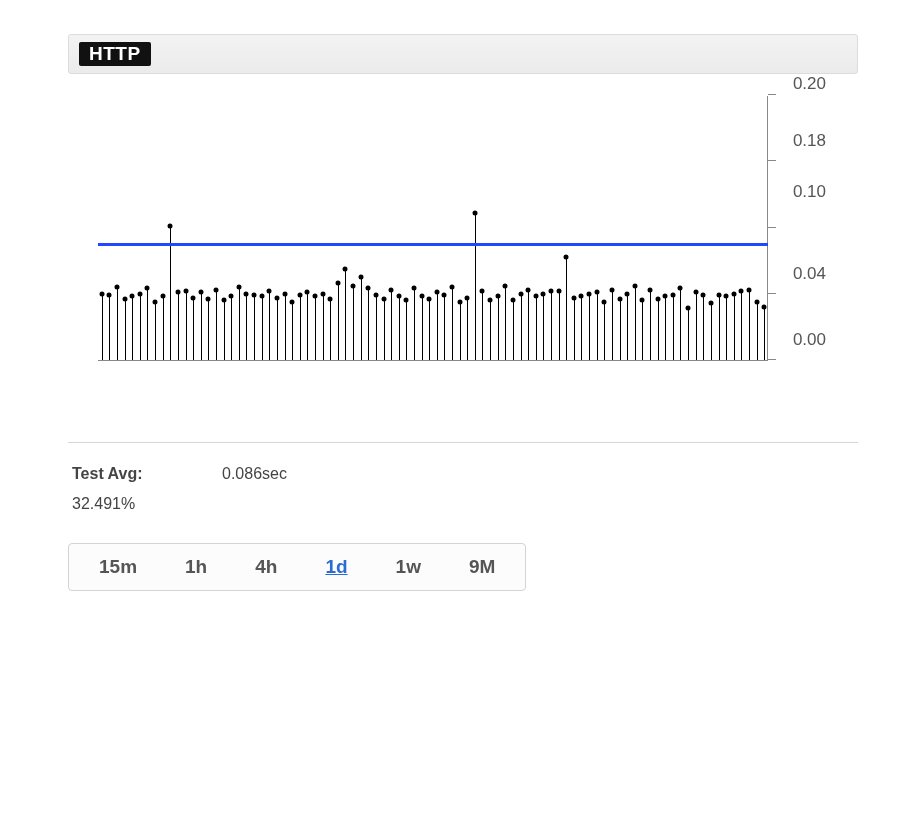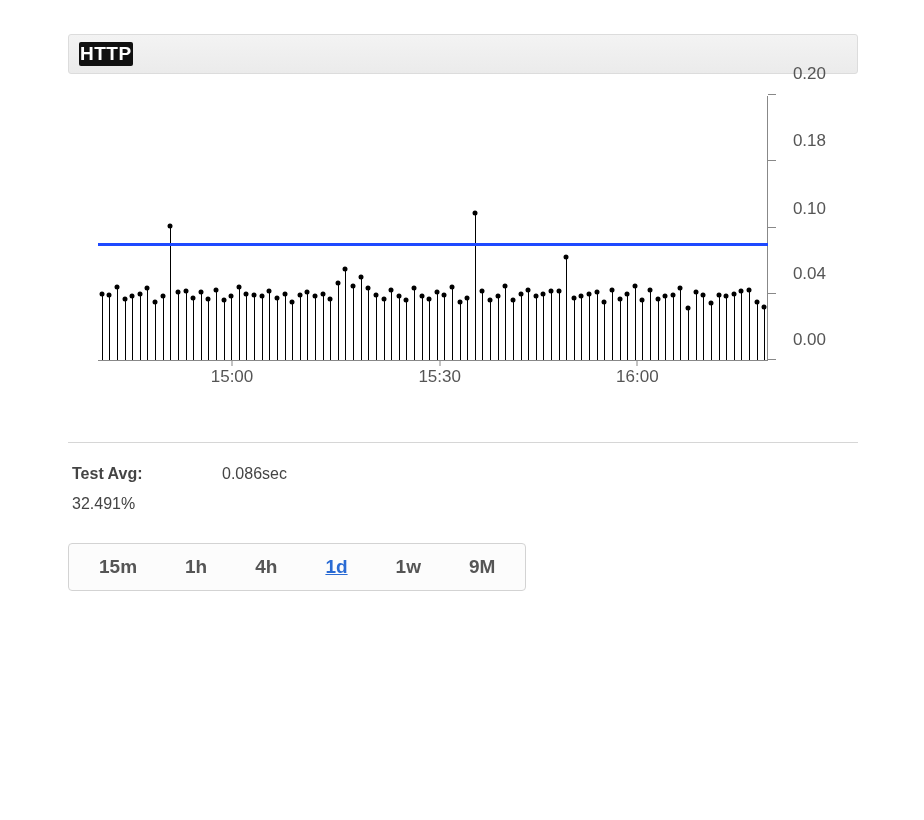--- a/index.html
+++ b/index.html
@@ -24,21 +24,21 @@
     display: flex;
     align-items: center;
     gap: 10px;
     font-size: 21px;
   }
   .badge {
     background: #111;
     color: #fff;
     font-weight: 800;
     font-size: 19px;
-    padding: 1px 1px;
+    padding: 1px 10px;
     border-radius: 2px;
     letter-spacing: 0.5px;
   }
   .header-text { color: #555; }
   .arrow-icon {
     color: #777;
     font-size: 20px;
     position: relative;
     top: 1px;
   }
@@ -208,25 +208,25 @@
   
   <div class="chart-wrap">
     <div class="chart-area" id="chart-area">
       <div class="right-axis-line"></div>
       <div class="threshold-line" id="threshold" style="bottom: 113.95px;"></div>
     <div class="ytick" style="bottom: 0px;"></div>
         <div class="ylabel" style="bottom: 0px;">0.00</div>
         <div class="ytick" style="bottom: 66.25px;"></div>
         <div class="ylabel" style="bottom: 66.25px;">0.04</div>
         <div class="ytick" style="bottom: 132.5px;"></div>
-        <div class="ylabel" style="bottom: 131px;">0.10</div>
+        <div class="ylabel" style="bottom: 148px;">0.10</div>
         <div class="ytick" style="bottom: 198.75px;"></div>
         <div class="ylabel" style="bottom: 198.75px;">0.18</div>
         <div class="ytick" style="bottom: 265px;"></div>
-        <div class="ylabel" style="bottom: 266px;">0.20</div>
+        <div class="ylabel" style="bottom: 256px;">0.20</div>
         <div class="bar" style="left: 0.568182%; height: 66.25px;"></div>
         <div class="dot" style="left: 0.568182%; bottom: 66.25px;"></div>
         <div class="bar" style="left: 1.70455%; height: 64.925px;"></div>
         <div class="dot" style="left: 1.70455%; bottom: 64.925px;"></div>
         <div class="bar" style="left: 2.84091%; height: 72.875px;"></div>
         <div class="dot" style="left: 2.84091%; bottom: 72.875px;"></div>
         <div class="bar" style="left: 3.97727%; height: 60.95px;"></div>
         <div class="dot" style="left: 3.97727%; bottom: 60.95px;"></div>
         <div class="bar" style="left: 5.11364%; height: 63.6px;"></div>
         <div class="dot" style="left: 5.11364%; bottom: 63.6px;"></div>
@@ -391,28 +391,20 @@
         <div class="bar" style="left: 96.0227%; height: 68.9px;"></div>
         <div class="dot" style="left: 96.0227%; bottom: 68.9px;"></div>
         <div class="bar" style="left: 97.1591%; height: 70.225px;"></div>
         <div class="dot" style="left: 97.1591%; bottom: 70.225px;"></div>
         <div class="bar" style="left: 98.2955%; height: 58.3px;"></div>
         <div class="dot" style="left: 98.2955%; bottom: 58.3px;"></div>
         <div class="bar" style="left: 99.4318%; height: 53px;"></div>
         <div class="dot" style="left: 99.4318%; bottom: 53px;"></div>
       </div>
     <span class="axis-title">sec</span>
-    <div class="xlabels" id="xlabels">
-        <div class="xtick" style="left: 20%;"></div>
-        <div class="xlabel" style="left: 20%;">15:00</div>
-        <div class="xtick" style="left: 51%;"></div>
-        <div class="xlabel" style="left: 51%;">15:30</div>
-        <div class="xtick" style="left: 80.5%;"></div>
-        <div class="xlabel" style="left: 80.5%;">16:00</div>
-      </div>
   </div>
 
   
 
   <hr class="divider">
 
   
   <div class="stats">
     <div class="stats-row">
       <span class="stats-label">Test Avg:</span>

